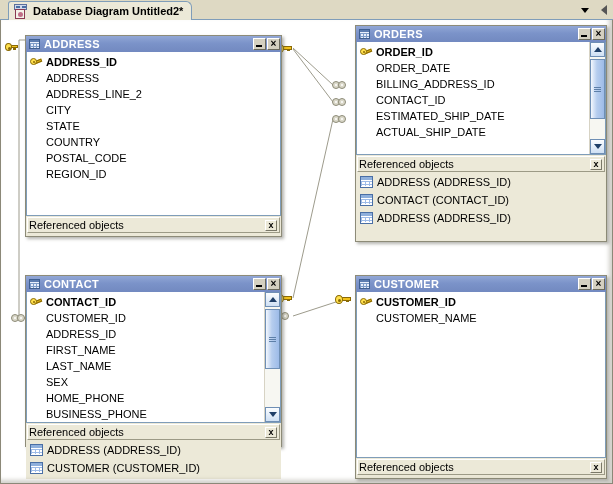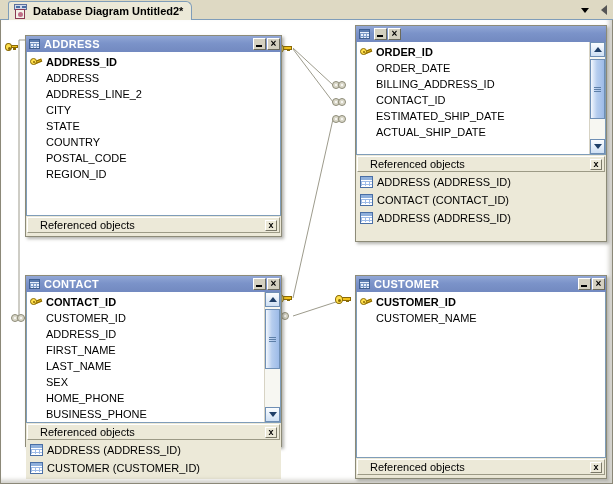--- a/index.html
+++ b/index.html
@@ -74,21 +74,21 @@
   .sthumb{position:absolute;left:0;right:0;
     background:linear-gradient(to right,#f4f8fe,#b6cdee 45%,#9dbbe8);
     border:1px solid #6f8fb5;box-sizing:border-box;}
   .sgrip{position:absolute;left:3px;right:3px;top:50%;transform:translateY(-50%);height:6px;}
   .sgrip b{display:block;height:1px;background:#5d7fa8;margin:1px 0;}
 
   
   .refbar{height:16px;background:#ece9d8;border:1px solid #ffffff;
     border-right-color:#9c9a86;border-bottom-color:#9c9a86;
     box-sizing:border-box;display:flex;align-items:center;
-    padding:0 2px 0 12px;margin:1px;}
+    padding:0 2px 0 1px;margin:1px;}
   .refbar .lbl{flex:1;font-size:11px;color:#000;white-space:nowrap;}
   .refclose{width:12px;height:11px;background:#ece9d8;border:1px solid #fff;
     border-right-color:#7a7868;border-bottom-color:#7a7868;box-sizing:border-box;
     display:flex;align-items:center;justify-content:center;
     font-size:9px;font-weight:bold;line-height:1;}
   .reflist{padding:0 0 2px 2px;background:#ece9d8;}
   .refitem{height:18px;display:flex;align-items:center;font-size:11px;white-space:nowrap;}
   .refitem .tico{width:13px;height:12px;flex:none;margin:0 4px 0 2px;position:relative;}
 
   
@@ -292,20 +292,21 @@
             <span>x</span>
           </span>
       </div>
     </div>
 
     <div class="tblwin" style="left:354px;top:5px;width:252px;height:217px;">
       <div class="tbl-title">
         <span class="grid-icon">
             <span class="gico-in"></span>
           </span>
+        <span class="tbl-name">ORDERS</span>
         <span class="winbtns">
           <span class="winbtn">
               <span class="minbar"></span>
             </span>
           <span class="winbtn">
               <i>×</i>
             </span>
         </span>
       </div>
       <div class="cols" style="height:113px;justify-content:center;">

